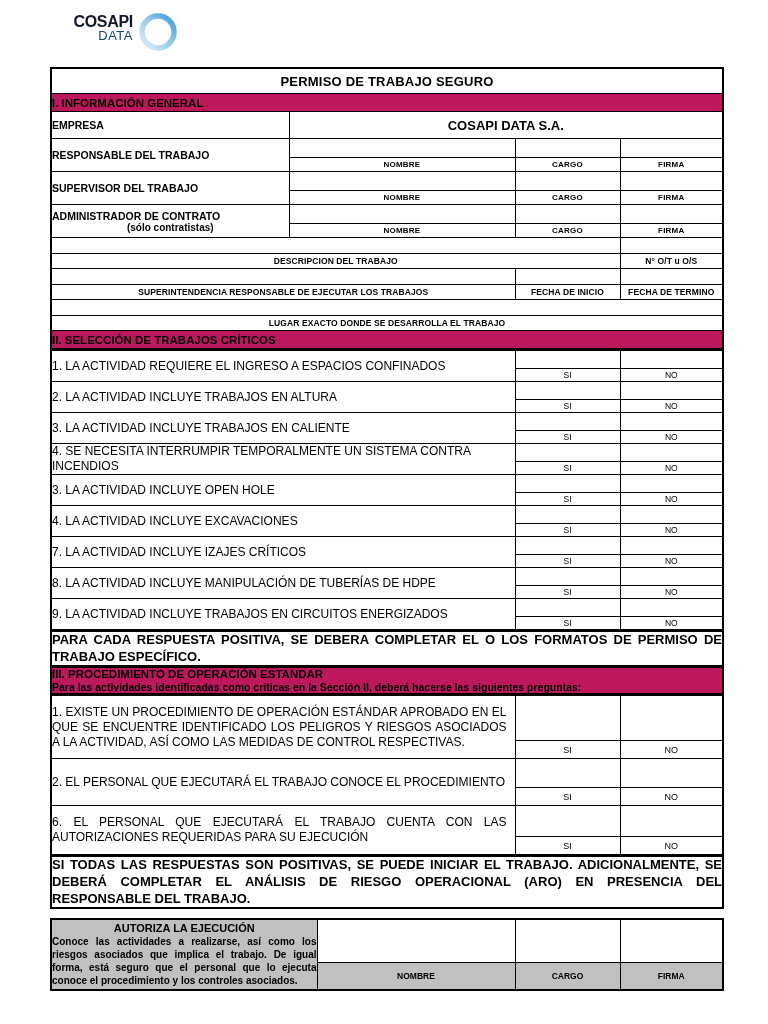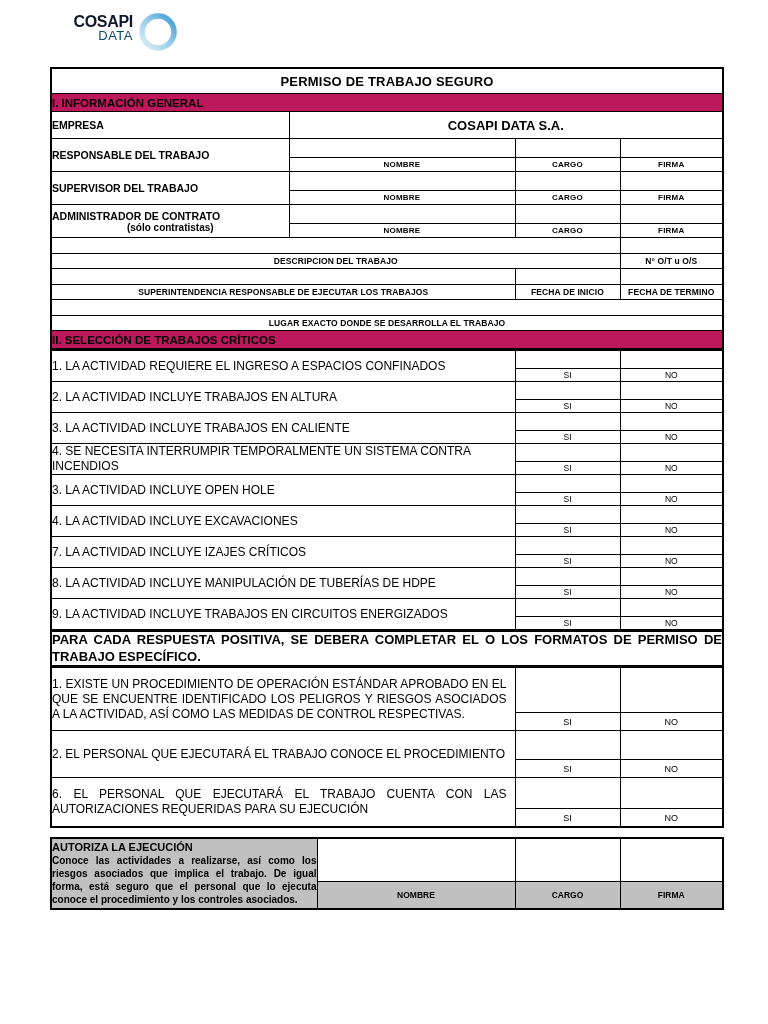--- a/index.html
+++ b/index.html
@@ -164,21 +164,21 @@
   }
 
   .auth-left {
     background: #c0c0c0;
     padding: 5px 8px 6px 8px;
     vertical-align: top;
   }
   .auth-title {
     font-size: 11px;
     font-weight: bold;
-    text-align: left;
+    text-align: center;
     display: block;
     padding-bottom: 1px;
   }
   .auth-body {
     font-size: 10px;
     font-weight: bold;
     text-align: justify;
     line-height: 1.3;
     display: block;
   }
@@ -419,20 +419,30 @@
   </table>
 
   <table class="form outer" style="border-top:none">
     <tbody>
         <tr>
       <td class="notice">PARA CADA RESPUESTA POSITIVA, SE DEBERA COMPLETAR EL O LOS FORMATOS DE PERMISO DE TRABAJO ESPECÍFICO.</td>
     </tr>
   </tbody>
     </table>
 
+  <table class="form outer" style="border-top:none">
+    <tbody>
+        <tr>
+      <td class="sec-head">
+        <span>III. PROCEDIMIENTO DE OPERACIÓN ESTANDAR</span>
+        <span class="sub">Para las actividades identificadas como críticas en la Sección II, deberá hacerse las siguientes preguntas:</span>
+      </td>
+    </tr>
+  </tbody>
+    </table>
 
   <table class="form outer" style="border-top:none">
     <colgroup>
       <col style="width:464px">
       <col style="width:105px">
       <col style="width:103px">
     </colgroup>
     <tbody id="sec3-body">
         <tr>
           <td class="qtext just" rowspan="2" style="height:44px">1. EXISTE UN PROCEDIMIENTO DE OPERACIÓN ESTÁNDAR APROBADO EN EL QUE SE ENCUENTRE IDENTIFICADO LOS PELIGROS Y RIESGOS ASOCIADOS A LA ACTIVIDAD, ASÍ COMO LAS MEDIDAS DE CONTROL RESPECTIVAS.</td>
@@ -457,20 +467,27 @@
           <td style="height:30px"></td>
           <td style="height:30px"></td>
         </tr>
         <tr>
           <td class="ansl" style="height:17px;font-size:9px">SI</td>
           <td class="ansl" style="height:17px;font-size:9px">NO</td>
         </tr>
       </tbody>
   </table>
 
+  <table class="form outer" style="border-top:none">
+    <tbody>
+        <tr>
+      <td class="notice">SI TODAS LAS RESPUESTAS SON POSITIVAS, SE PUEDE INICIAR EL TRABAJO. ADICIONALMENTE, SE DEBERÁ COMPLETAR EL ANÁLISIS DE RIESGO OPERACIONAL (ARO) EN PRESENCIA DEL RESPONSABLE DEL TRABAJO.</td>
+    </tr>
+  </tbody>
+    </table>
 
   <table class="form outer" style="margin-top:9px">
     <colgroup>
       <col style="width:266px">
       <col style="width:198px">
       <col style="width:105px">
       <col style="width:103px">
     </colgroup>
     <tbody>
         <tr>

